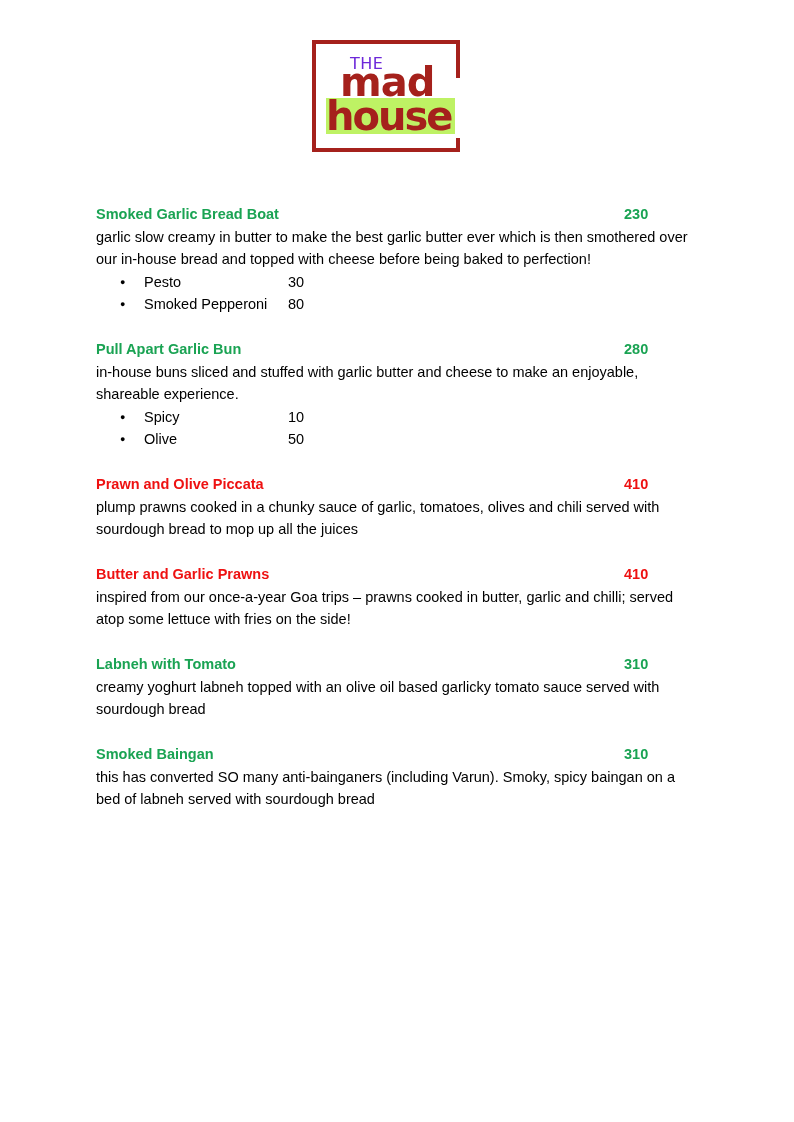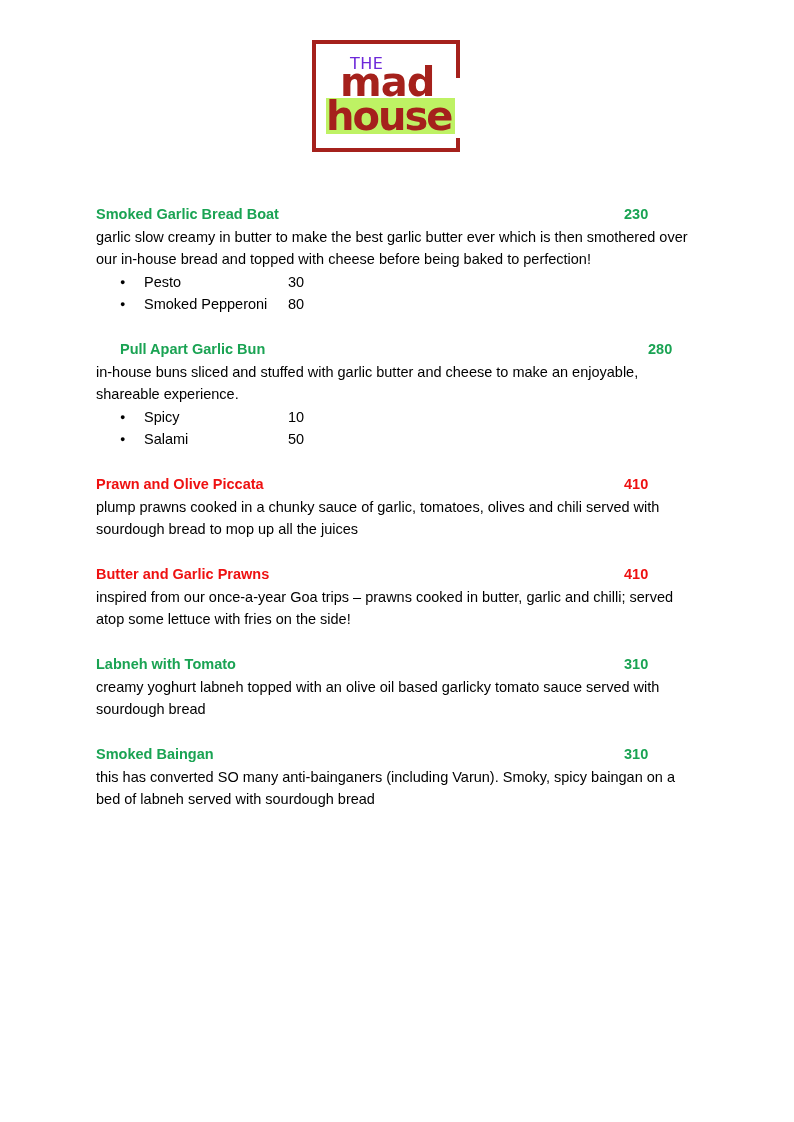--- a/index.html
+++ b/index.html
@@ -70,31 +70,31 @@
           <span class="addon-price">30</span>
         </li>
         <li class="addon">
           <span class="bullet" style="font-size: 9px;">●</span>
           <span class="addon-name">Smoked Pepperoni</span>
           <span class="addon-price">80</span>
         </li>
       </ul>
     </div>
     <div class="item">
-      <div class="item-head" style="color: rgb(26, 163, 83); margin-left: 24px;"><span>Pull Apart Garlic Bun</span><span class="item-price">280</span></div>
+      <div class="item-head" style="color: rgb(26, 163, 83);"><span>Pull Apart Garlic Bun</span><span class="item-price">280</span></div>
       <div class="desc">in-house buns sliced and stuffed with garlic butter and cheese to make an enjoyable, shareable experience.</div>
       <ul class="addons">
         <li class="addon">
           <span class="bullet" style="font-size: 9px;">●</span>
           <span class="addon-name">Spicy</span>
           <span class="addon-price">10</span>
         </li>
         <li class="addon">
           <span class="bullet" style="font-size: 9px;">●</span>
-          <span class="addon-name">Salami</span>
+          <span class="addon-name">Olive</span>
           <span class="addon-price">50</span>
         </li>
       </ul>
     </div>
     <div class="item">
       <div class="item-head" style="color: rgb(238, 17, 17);"><span>Prawn and Olive Piccata</span><span class="item-price">410</span></div>
       <div class="desc">plump prawns cooked in a chunky sauce of garlic, tomatoes, olives and chili served with sourdough bread to mop up all the juices</div>
     </div>
     <div class="item">
       <div class="item-head" style="color: rgb(238, 17, 17);"><span>Butter and Garlic Prawns</span><span class="item-price">410</span></div>

